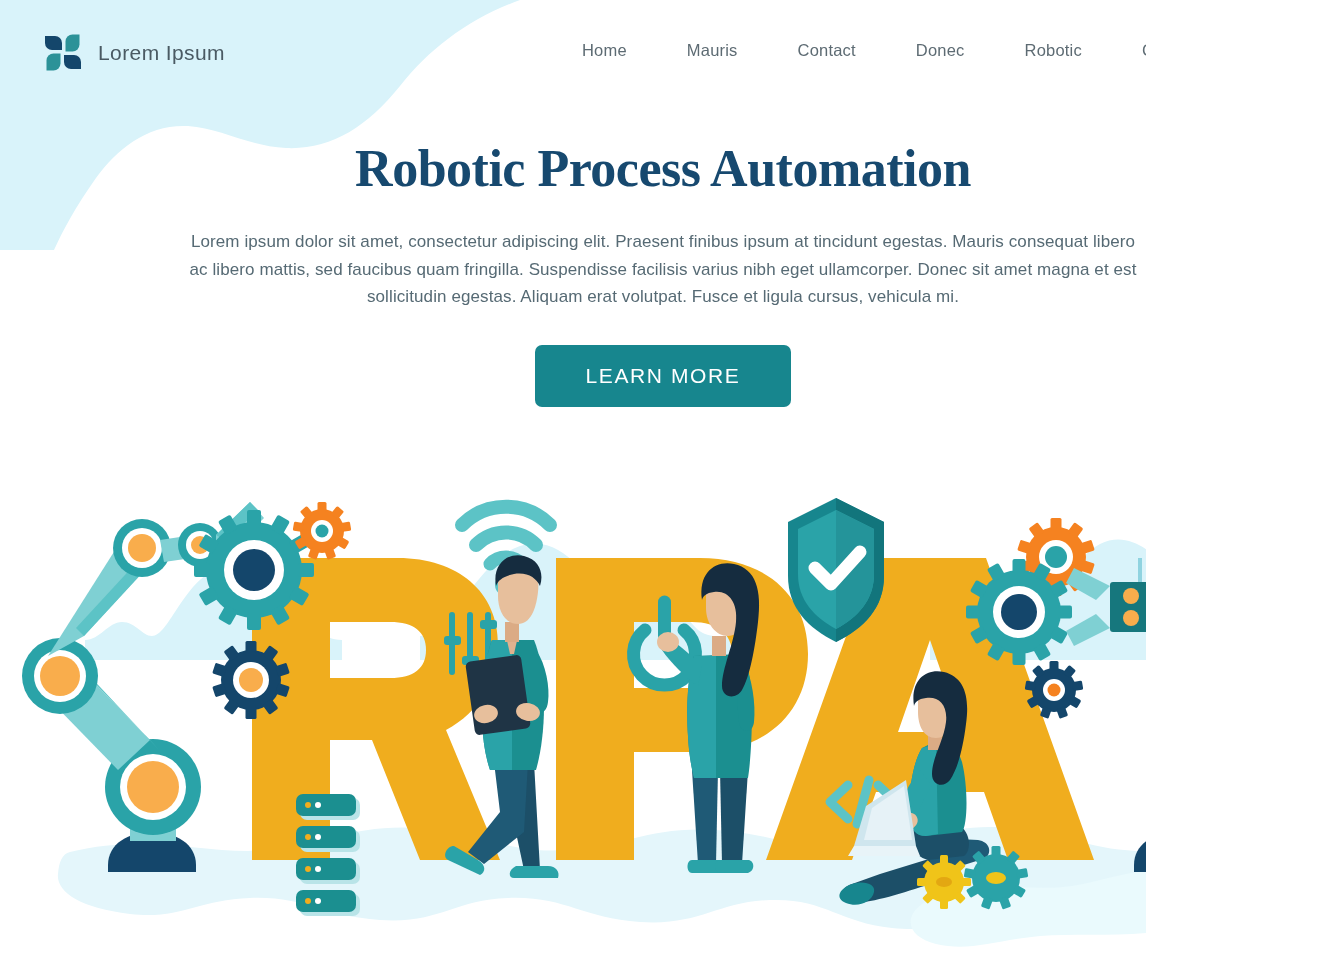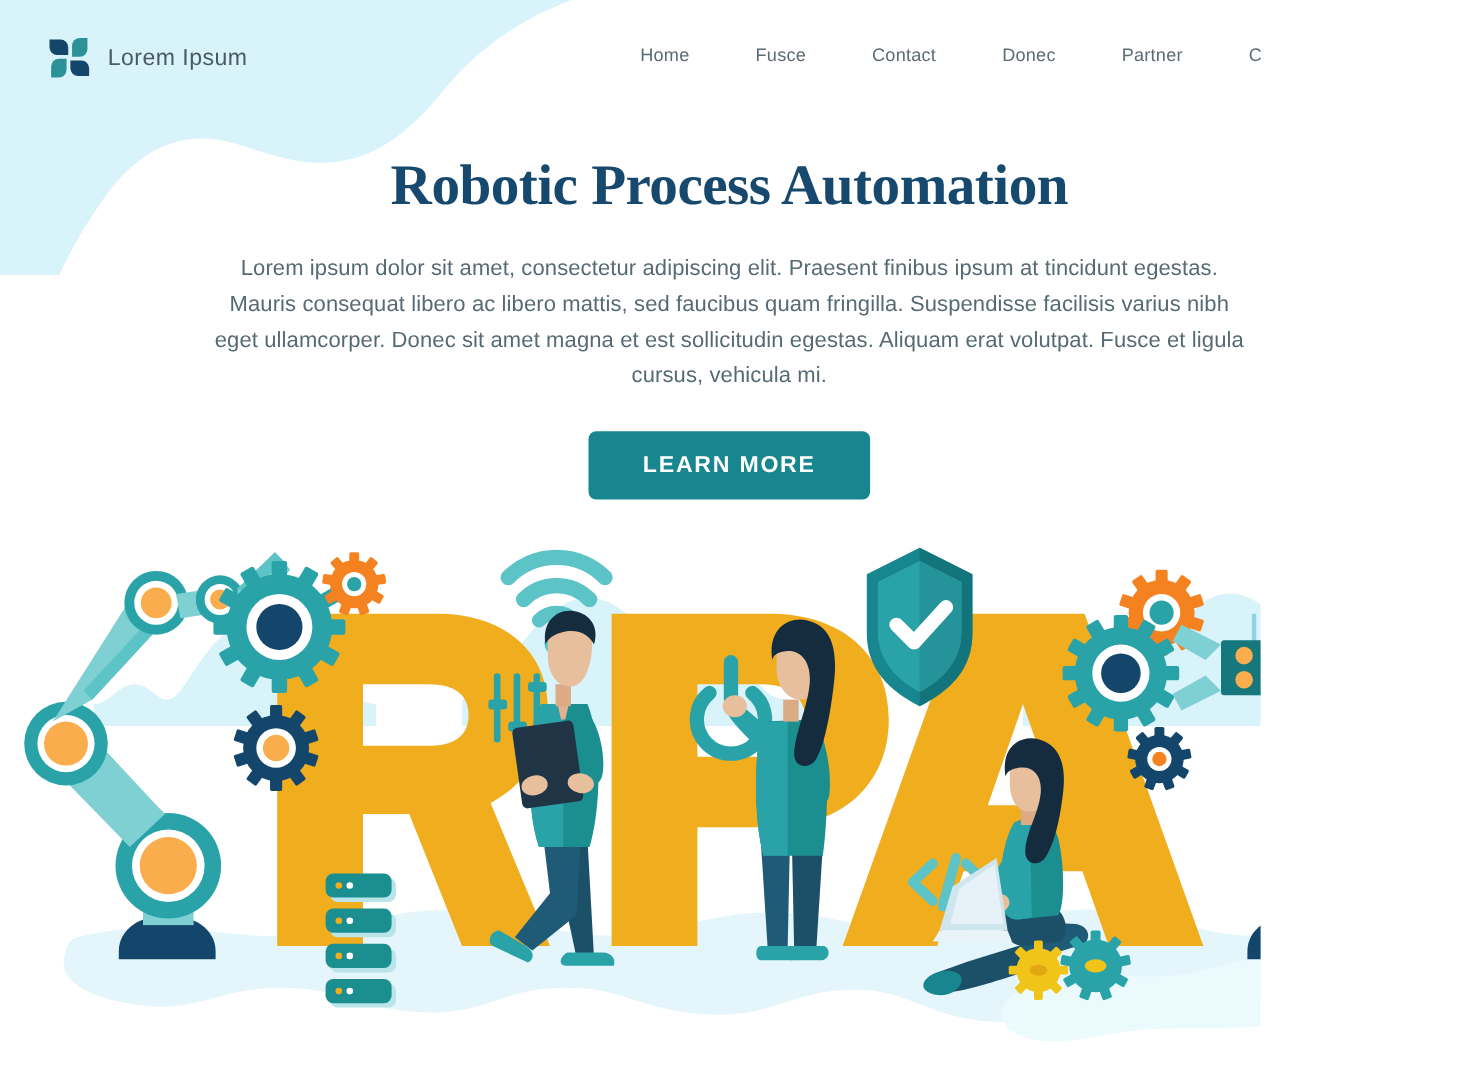--- a/index.html
+++ b/index.html
@@ -25,25 +25,25 @@
   .nav{position:absolute;left:560px;top:41px;display:flex;align-items:flex-start;gap:16px;}
   .nav-item{font-size:16.5px;color:#5d6b73;padding:0 22px;cursor:pointer;white-space:nowrap;
             text-decoration:none;letter-spacing:.2px;}
   .signup-btn{margin-left:44px;background:#be185d;color:#eef9f9;border:none;border-radius:22px;
               padding:0 30px;height:36px;line-height:36px;font-size:16px;cursor:pointer;
               font-family:inherit;letter-spacing:.2px;}
 
   
   .hero{position:absolute;left:0;top:140px;width:1326px;text-align:center;z-index:4;}
   .hero-title{font-size:52px;font-weight:bold;color:#17496f;letter-spacing:-0.5px;line-height:1.12;font-family:Liberation Serif, serif;}
-  .hero-sub{margin:30px auto 0;width:950px;font-size:20px;line-height:1.62;color:#566a74;
+  .hero-sub{margin:30px auto 0;width:950px;font-size:17px;line-height:1.62;color:#566a74;
             letter-spacing:.1px;}
   .cta-wrap{margin-top:34px;display:flex;justify-content:center;}
   .cta-btn{background:#17868e;color:#fff;border:none;border-radius:7px;width:256px;height:62px;
-           font-size:21px;font-weight:bold;letter-spacing:1.6px;cursor:pointer;font-family:inherit;}
+           font-size:21px;font-weight:normal;letter-spacing:1.6px;cursor:pointer;font-family:inherit;}
 
   
   .illus{position:absolute;left:0;top:440px;width:1326px;height:540px;z-index:2;}
   .illus svg{display:block;width:1326px;height:540px;}
 
   .sr{position:absolute;width:1px;height:1px;overflow:hidden;clip:rect(0 0 0 0);}
 </style>
 </head>
 <body>
 
@@ -61,24 +61,24 @@
         <path d="M3,3 H13 A7,7 0 0 1 20,10 V17 H10 A7,7 0 0 1 3,10 Z" fill="#14466b"></path>
         <path d="M22,3 H32 A7,7 0 0 1 39,10 V17 H29 A7,7 0 0 1 22,10 Z" fill="#2c9298" transform="rotate(90 30.5 10)"></path>
         <path d="M3,22 H13 A7,7 0 0 1 20,29 V36 H10 A7,7 0 0 1 3,29 Z" fill="#2c9298" transform="rotate(-90 11.5 29)"></path>
         <path d="M22,22 H32 A7,7 0 0 1 39,29 V36 H29 A7,7 0 0 1 22,29 Z" fill="#14466b" transform="rotate(180 30.5 29)"></path>
       </svg>
       <span class="brand-name">Lorem Ipsum</span>
     </div>
 
     <nav class="nav">
       <a class="nav-item" href="#">Home</a>
-      <a class="nav-item" href="#">Fusce</a>
+      <a class="nav-item" href="#">Mauris</a>
       <a class="nav-item" href="#">Contact</a>
       <a class="nav-item" href="#">Donec</a>
-      <a class="nav-item" href="#">Partner</a>
+      <a class="nav-item" href="#">Robotic</a>
       <a class="nav-item" href="#">Contact</a>
       <button class="signup-btn">Sign Up</button>
     </nav>
   </div>
 
   <div class="hero">
     <h1 class="hero-title">Robotic Process Automation</h1>
     <p class="hero-sub">Lorem ipsum dolor sit amet, consectetur adipiscing elit. Praesent finibus ipsum at tincidunt egestas. Mauris consequat libero ac libero mattis, sed faucibus quam fringilla. Suspendisse facilisis varius nibh eget ullamcorper. Donec sit amet magna et est sollicitudin egestas. Aliquam erat volutpat. Fusce et ligula cursus, vehicula mi.</p>
     <div class="cta-wrap">
       <button class="cta-btn">LEARN MORE</button>

